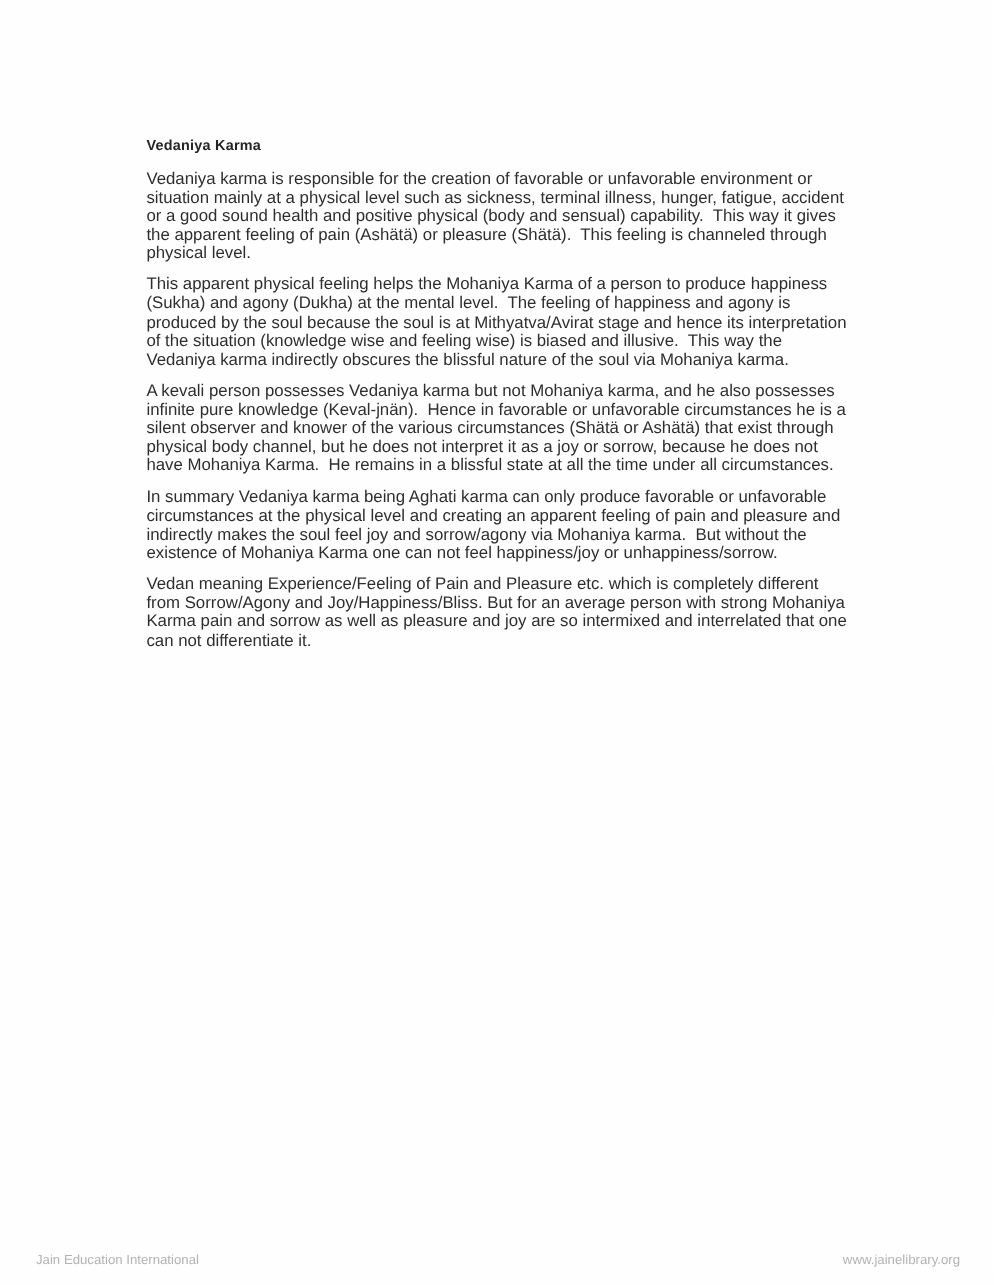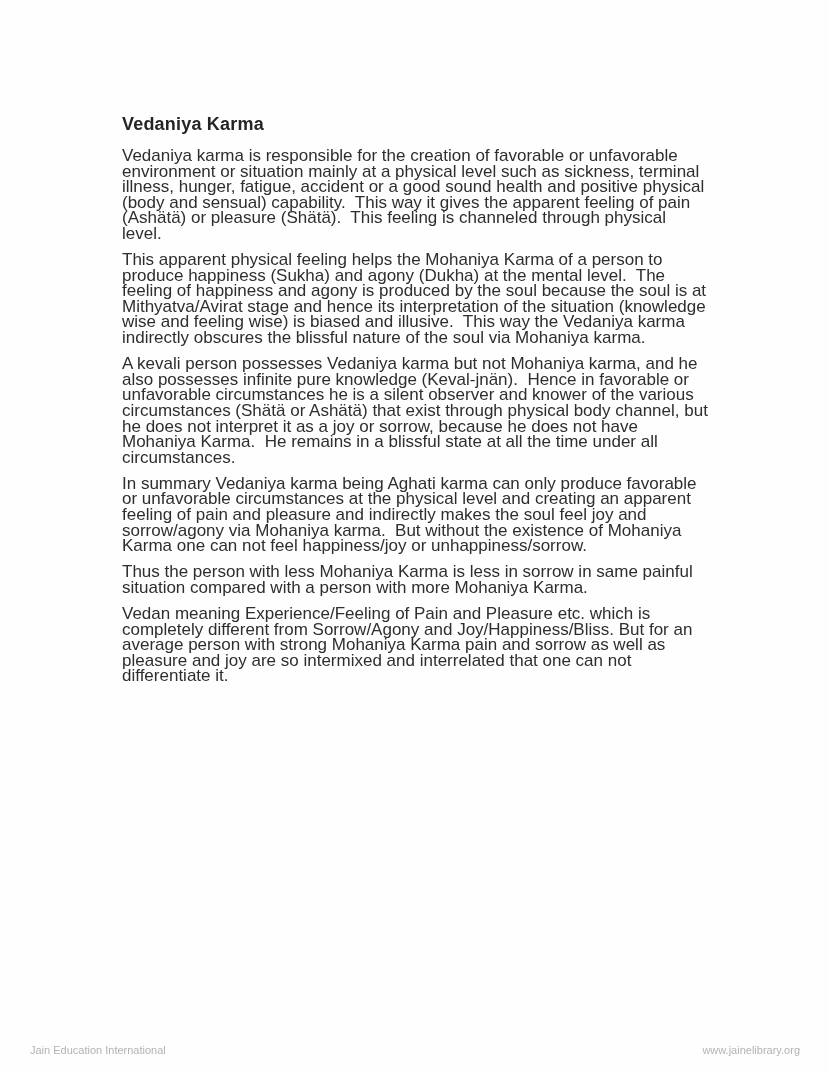--- a/index.html
+++ b/index.html
@@ -16,28 +16,28 @@
     overflow: hidden;
   }
   .content {
     position: absolute;
     left: 122px;
     top: 114px;
     width: 588px;
     color: #2e2e2e;
   }
   .doc-title {
-    font-size: 18px;
+    font-size: 12px;
     font-weight: bold;
     color: #252525;
     margin: 0 0 13px 0;
     letter-spacing: 0.2px;
   }
   .doc-paragraph {
-    font-size: 17px;
+    font-size: 14px;
     line-height: 15.6px;
     margin: 0 0 10.5px 0;
     white-space: pre-wrap;
     color: #2e2e2e;
   }
   .page-footer {
     position: absolute;
     left: 0;
     right: 0;
     top: 1044px;
@@ -72,21 +72,20 @@
     <h1 class="doc-title">Vedaniya Karma</h1>
 
     <p class="doc-paragraph">Vedaniya karma is responsible for the creation of favorable or unfavorable environment or situation mainly at a physical level such as sickness, terminal illness, hunger, fatigue, accident or a good sound health and positive physical (body and sensual) capability.  This way it gives the apparent feeling of pain (Ashätä) or pleasure (Shätä).  This feeling is channeled through physical level.</p>
 
     <p class="doc-paragraph">This apparent physical feeling helps the Mohaniya Karma of a person to produce happiness (Sukha) and agony (Dukha) at the mental level.  The feeling of happiness and agony is produced by the soul because the soul is at Mithyatva/Avirat stage and hence its interpretation of the situation (knowledge wise and feeling wise) is biased and illusive.  This way the Vedaniya karma indirectly obscures the blissful nature of the soul via Mohaniya karma.</p>
 
     <p class="doc-paragraph">A kevali person possesses Vedaniya karma but not Mohaniya karma, and he also possesses infinite pure knowledge (Keval-jnän).  Hence in favorable or unfavorable circumstances he is a silent observer and knower of the various circumstances (Shätä or Ashätä) that exist through physical body channel, but he does not interpret it as a joy or sorrow, because he does not have Mohaniya Karma.  He remains in a blissful state at all the time under all circumstances.</p>
 
     <p class="doc-paragraph">In summary Vedaniya karma being Aghati karma can only produce favorable or unfavorable circumstances at the physical level and creating an apparent feeling of pain and pleasure and indirectly makes the soul feel joy and sorrow/agony via Mohaniya karma.  But without the existence of Mohaniya Karma one can not feel happiness/joy or unhappiness/sorrow.</p>
 
-    <p class="doc-paragraph">Thus the person with less Mohaniya Karma is less in sorrow in same painful situation compared with a person with more Mohaniya Karma.</p>
 
     <p class="doc-paragraph">Vedan meaning Experience/Feeling of Pain and Pleasure etc. which is completely different from Sorrow/Agony and Joy/Happiness/Bliss. But for an average person with strong Mohaniya Karma pain and sorrow as well as pleasure and joy are so intermixed and interrelated that one can not differentiate it.</p>
   </div>
 
   <div class="page-footer">
     <span class="footer-left">Jain Education International</span>
     <span class="footer-right">www.jainelibrary.org</span>
   </div>
 
 </div>

